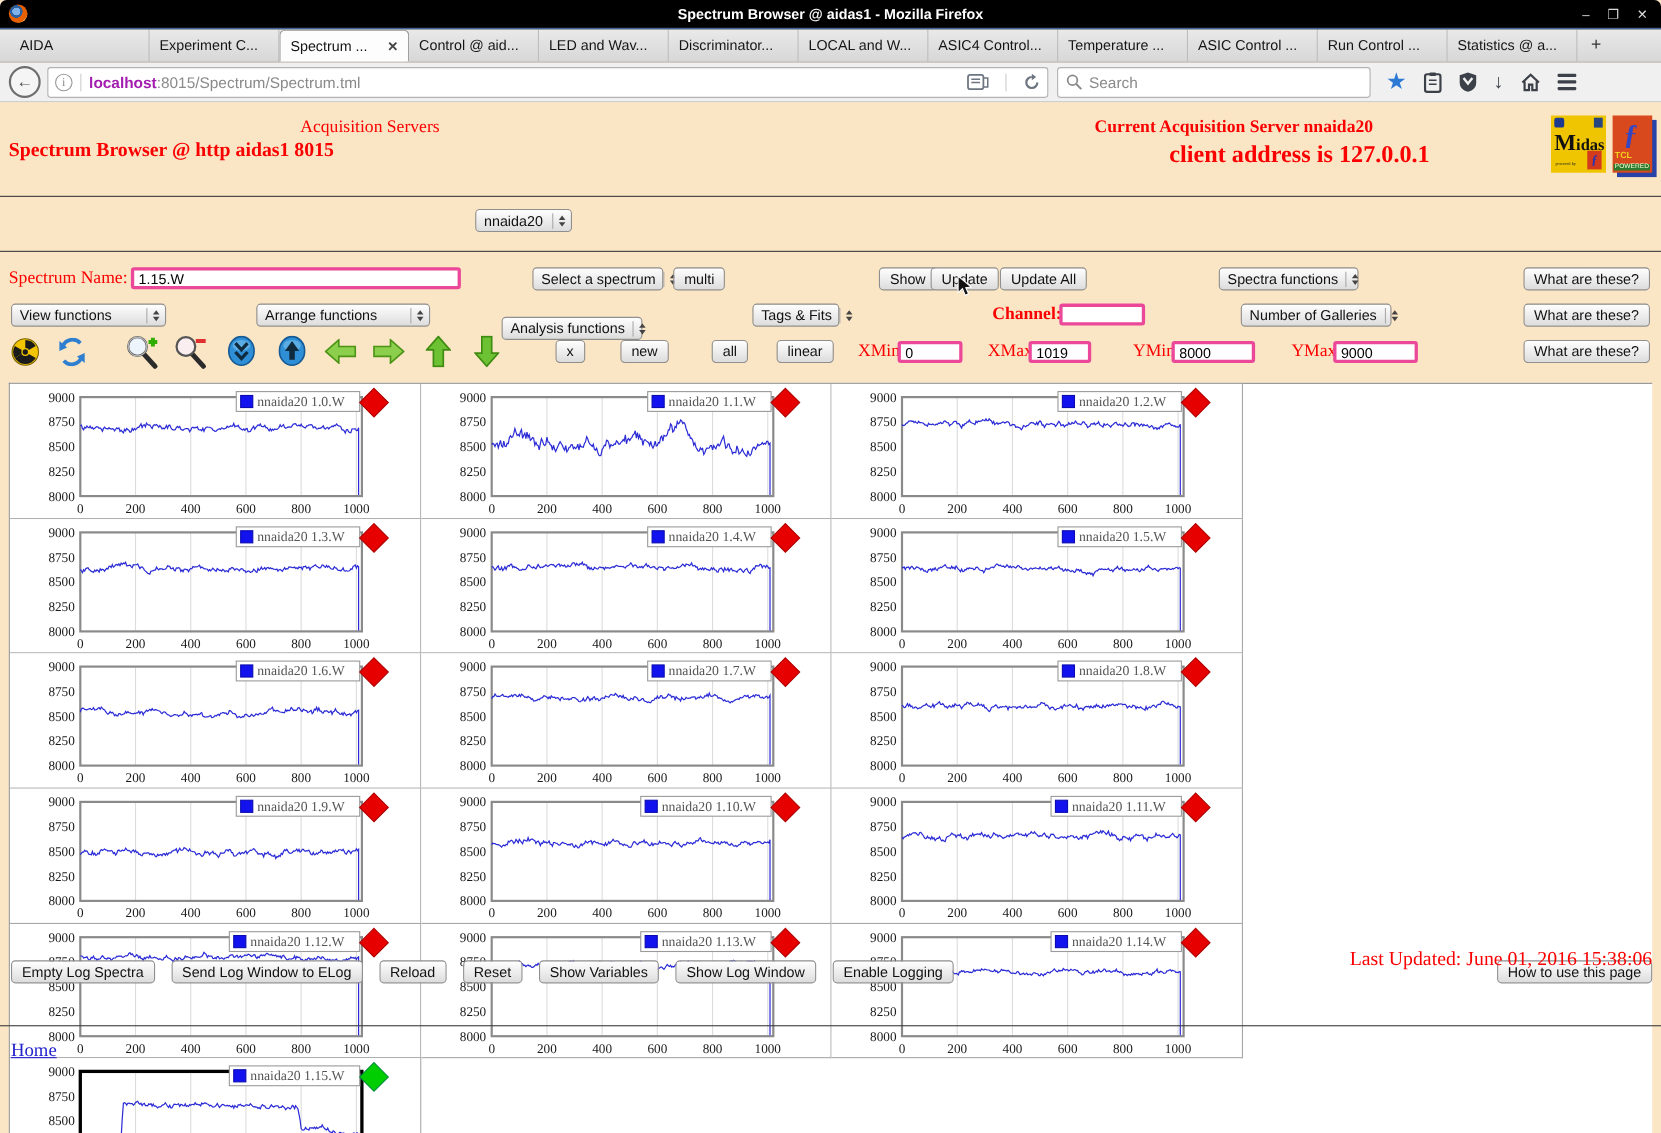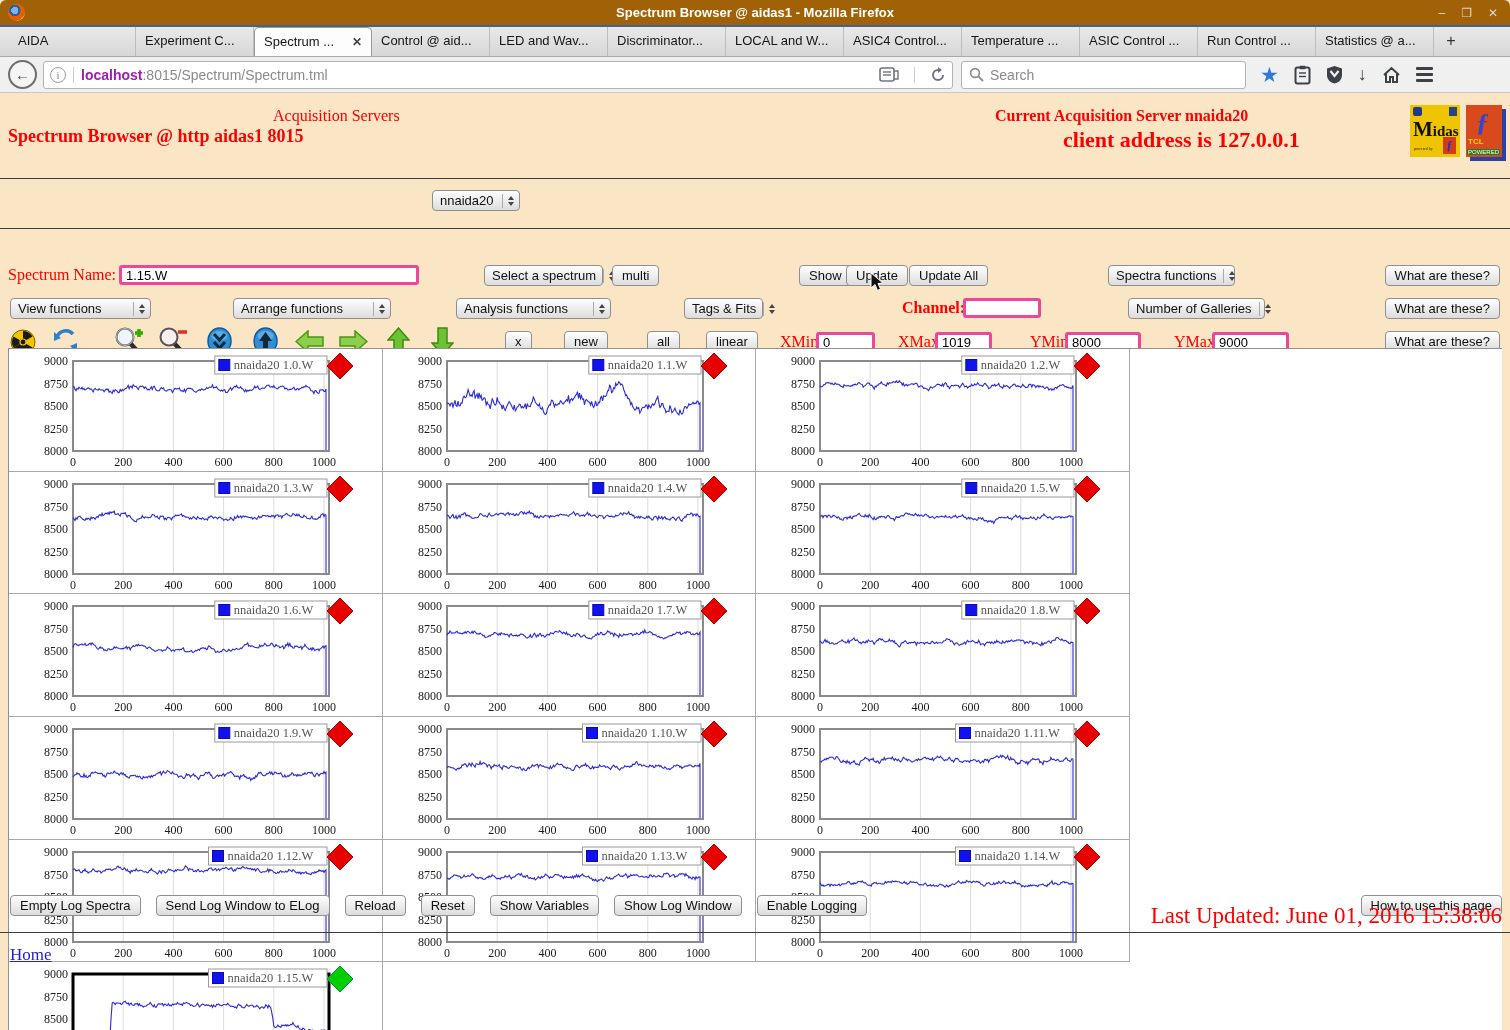--- a/index.html
+++ b/index.html
@@ -1,19 +1,19 @@
 <!DOCTYPE html>
 <html><head>
 <meta charset="utf-8">
 <style>
   * { margin:0; padding:0; box-sizing:border-box; }
   html,body { width:1510px; height:1030px; overflow:hidden; font-family:"Liberation Sans",sans-serif; background:#fae5c4; }
 
   
-  .titlebar { height:27px; background:#a16207; border-bottom:2px solid #44628f; display:flex; align-items:center; position:relative; border-radius:6px 6px 0 0; }
+  .titlebar { height:27px; background:#000000; border-bottom:2px solid #44628f; display:flex; align-items:center; position:relative; border-radius:6px 6px 0 0; }
   .ff-logo { width:17px; height:17px; margin-left:8px; border-radius:50%;
     background:radial-gradient(circle at 40% 38%, #7fb2e8 0 24%, #2b5f9e 25% 38%, #e66000 40% 70%, #f9a13c 71% 100%); }
   .win-title { position:absolute; left:0; right:0; text-align:center; color:#fff; font-weight:bold; font-size:13px; }
   .win-controls { margin-left:auto; display:flex; gap:16px; padding-right:12px; color:#d9d9d9; font-size:12px; z-index:2; }
   .win-controls span { cursor:default; }
 
   .tabbar { height:30px; background:linear-gradient(#e9e9e9,#d7d7d7); display:flex; align-items:flex-end; border-bottom:1px solid #a9a9a9; }
   .tab { width:118px; height:29px; line-height:28px; padding:0 9px; font-size:13px; color:#151515; white-space:nowrap; overflow:hidden; border-right:1px solid #bdbdbd; }
   .tab:first-child { width:136px; padding-left:18px; }
   .tab.active { background:#fdfdfd; border:1px solid #979797; border-bottom:none; border-radius:5px 5px 0 0; display:flex; align-items:center; justify-content:space-between; }
@@ -62,31 +62,31 @@
   .gtk-btn { display:inline-block; border:1px solid #8f8f8f; border-radius:4px; background:linear-gradient(#fefefe,#ececec 55%,#dcdcdc); padding:2px 9px; font-size:13px; color:#111; text-align:center; box-shadow:inset 0 1px 0 rgba(255,255,255,.7); white-space:nowrap; }
   .gtk-select { display:inline-flex; align-items:center; border:1px solid #8f8f8f; border-radius:4px; background:linear-gradient(#fefefe,#ececec 55%,#dcdcdc); font-size:13px; color:#111; height:21px; }
   .gtk-select .lbl { padding:0 7px; white-space:nowrap; flex:1; }
   .gtk-select .spin { border-left:1px solid #aaa; padding:2px 5px; display:flex; flex-direction:column; gap:2px; align-items:center; }
   .gtk-select .up { width:0; height:0; border-left:3.5px solid transparent; border-right:3.5px solid transparent; border-bottom:4px solid #444; }
   .gtk-select .dn { width:0; height:0; border-left:3.5px solid transparent; border-right:3.5px solid transparent; border-top:4px solid #444; }
   .gtk-input { border:3px solid #ec4899; border-radius:3px; background:#fff; font-size:13px; padding:1px 4px; height:20px; }
   .flabel { position:absolute; font-size:16px; }
 
   .abs { position:absolute; }
-  .rowband { position:absolute; left:0; right:0;margin-top:22px; }
+  .rowband { position:absolute; left:0; right:0; }
 
   
   .grid { position:absolute; left:8px; top:255px; width:1494px; border-top:1px solid #909090; border-left:1px solid #909090; display:flex; flex-wrap:wrap; background:#fff; }
   .cell { width:373.5px; height:122.7px; background:#fff; border-right:1px solid #a8a8a8; border-bottom:1px solid #a8a8a8; position:relative; overflow:hidden; }
   .cell svg { display:block; }
 
   .bottomA { top:758px; height:22px; }
   .bottomB { top:780px; height:24px; }
   .log-btns { position:absolute; left:10px; top:0; display:flex; gap:15px; }
-  .last-upd { position:absolute; right:8px; top:810px; font-size:23px; }
+  .last-upd { position:absolute; right:8px; top:768px; font-size:18px; }
   .home-link { position:absolute; left:10px; top:852px; font-family:"Liberation Serif",serif; font-size:17px; color:#2222cc; text-decoration:underline; }
 
   .cursor-arrow { position:absolute; left:870px; top:9px; z-index:5; }
 </style>
 </head>
 <body>
 
 <div class="titlebar">
   <span class="ff-logo"></span>
   <span class="win-title">Spectrum Browser @ aidas1 - Mozilla Firefox</span>
@@ -235,21 +235,21 @@
           <i class="dn"></i>
         </span>
       </span>
     <span class="gtk-select abs" style="left:233px; top:2px; width:158px">
         <span class="lbl">Arrange functions</span>
         <span class="spin">
           <i class="up"></i>
           <i class="dn"></i>
         </span>
       </span>
-    <span class="gtk-select abs" style="left:456px; top:2px; width:155px">
+    <span class="gtk-select abs" style="left:456px; top:14px; width:128px">
         <span class="lbl">Analysis functions</span>
         <span class="spin">
           <i class="up"></i>
           <i class="dn"></i>
         </span>
       </span>
     <span class="gtk-select abs" style="left:684px; top:2px; width:79px">
         <span class="lbl">Tags &amp; Fits</span>
         <span class="spin">
           <i class="up"></i>

